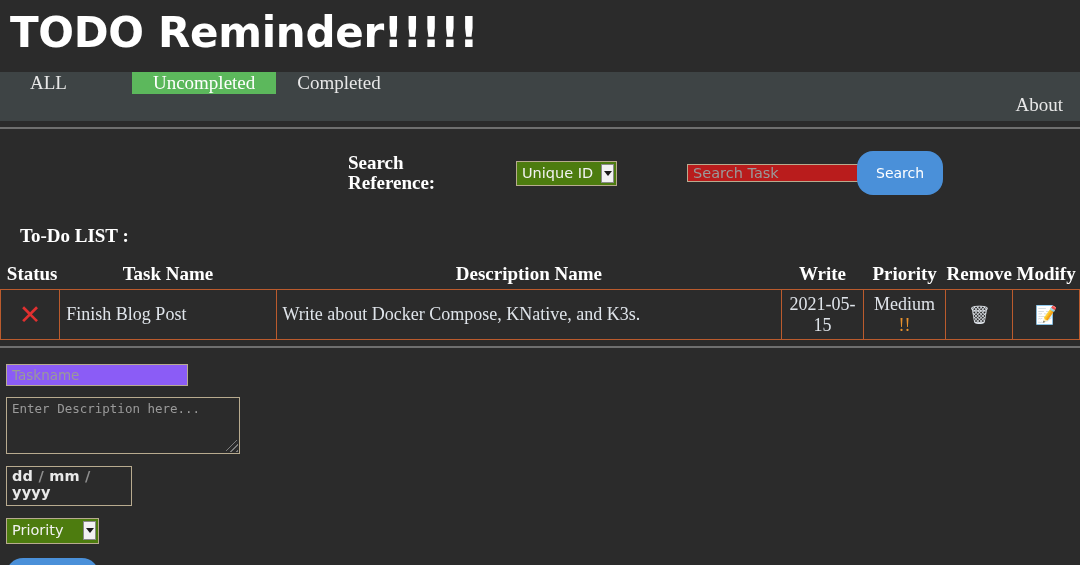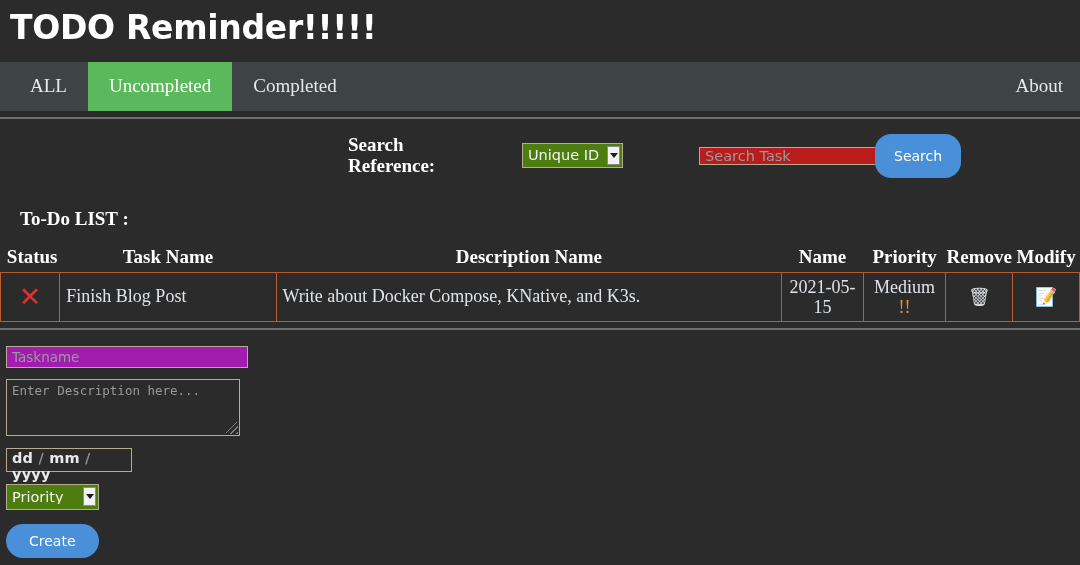--- a/index.html
+++ b/index.html
@@ -8,71 +8,71 @@
     width: 1080px; height: 565px;
     background: #2b2b2b;
     overflow: hidden;
     font-family: "Liberation Serif", serif;
   }
 
   
   .page-title {
     font-family: "DejaVu Sans", sans-serif;
     font-weight: bold;
-    font-size: 33px;
+    font-size: 42px;
     color: #ffffff;
     margin: 0;
     padding: 8px 0 0 10px;
     line-height: 1.2;
     letter-spacing: -0.3px;
   }
 
   
   .navbar {
     margin-top: 14px;
     height: 49px;
     background: #3e4445;
     display: flex;
     align-items: stretch;
     position: relative;
+    flex-direction: column;
   }
   .nav-left { display: flex; align-items: stretch; padding-left: 9px; }
   .nav-item {
     display: flex; align-items: center;
     padding: 0 21px;
     font-family: "Liberation Serif", serif;
     font-size: 19px;
     color: #e8e8e8;
     cursor: pointer;
     white-space: nowrap;
   }
-  .nav-item.active { background: #5cb85c; color: #ffffff; }
+  .nav-item.active { background: #5cb85c; color: #ffffff; margin-left: 44px; }
   .nav-right {
     margin-left: auto;
     display: flex; align-items: center;
     padding-right: 17px;
   }
   .nav-right .nav-item { padding: 0; }
 
   .rule {
     height: 2px;
     background: #6f6f6f;
     border: 0;
     margin: 6px 0 0 0;
     width: 100%;
   }
 
   
   .search-row {
     display: flex;
     align-items: center;
-    margin-top: 13px;
+    margin-top: 20px;
     padding-left: 348px;
     height: 48px;
-    gap: 6px;
   }
   .search-label {
     font-family: "Liberation Serif", serif;
     font-weight: bold;
     font-size: 19px;
     color: #ffffff;
     width: 140px;
     line-height: 1.1;
   }
   .sel-wrap { position: relative; display: inline-block; margin-left: 28px; }
@@ -195,22 +195,22 @@
     font-family: "Liberation Serif", serif;
     font-weight: bold;
     font-size: 25px;
     color: #5cdf7c;
     margin: 0;
     padding: 8px 0 0 4px;
   }
   .form { padding: 16px 0 0 6px; }
   .inp-text {
     display: block;
-    width: 242px; height: 22px;
-    background: #a21caf;
+    width: 182px; height: 22px;
+    background: #8b5cf6;
     border: 1px solid #b8ab8f;
     color: #e6e6e6;
     font-family: "DejaVu Sans", sans-serif;
     font-size: 13.5px;
     padding: 2px 5px;
     outline: none;
   }
   .inp-text::placeholder { color: #9a9a9a; opacity: 1; }
   .inp-area {
     display: block;
@@ -233,21 +233,21 @@
     width: 12px; height: 12px;
     pointer-events: none;
     background:
       linear-gradient(135deg, transparent 0 42%, #7e7e7e 42% 50%, transparent 50% 66%),
       linear-gradient(135deg, transparent 0 66%, #7e7e7e 66% 74%, transparent 74% 90%),
       linear-gradient(135deg, transparent 0 90%, #7e7e7e 90% 98%, transparent 98%);
   }
   .inp-date {
     display: block;
     margin-top: 12px;
-    width: 126px; height: 24px;
+    width: 126px; height: 40px;
     background: #2b2b2b;
     border: 1px solid #b8ab8f;
     color: #e9e9e9;
     font-family: "DejaVu Sans", sans-serif;
     font-size: 14.5px;
     font-weight: bold;
     padding: 1px 5px;
     outline: none;
     letter-spacing: 0.2px;
   }
@@ -305,21 +305,21 @@
   </div>
 
   <h3 class="list-title">To-Do LIST :</h3>
 
   <table class="todo">
     <thead>
       <tr>
         <th class="c-status">Status</th>
         <th class="c-task">Task Name</th>
         <th class="c-desc">Description Name</th>
-        <th class="c-date">Name</th>
+        <th class="c-date">Write</th>
         <th class="c-prio">Priority</th>
         <th class="c-rem">Remove</th>
         <th class="c-mod">Modify</th>
       </tr>
     </thead>
     <tbody>
       <tr>
         <td class="td-status">
           <span class="x-mark">✕</span>
         </td>

